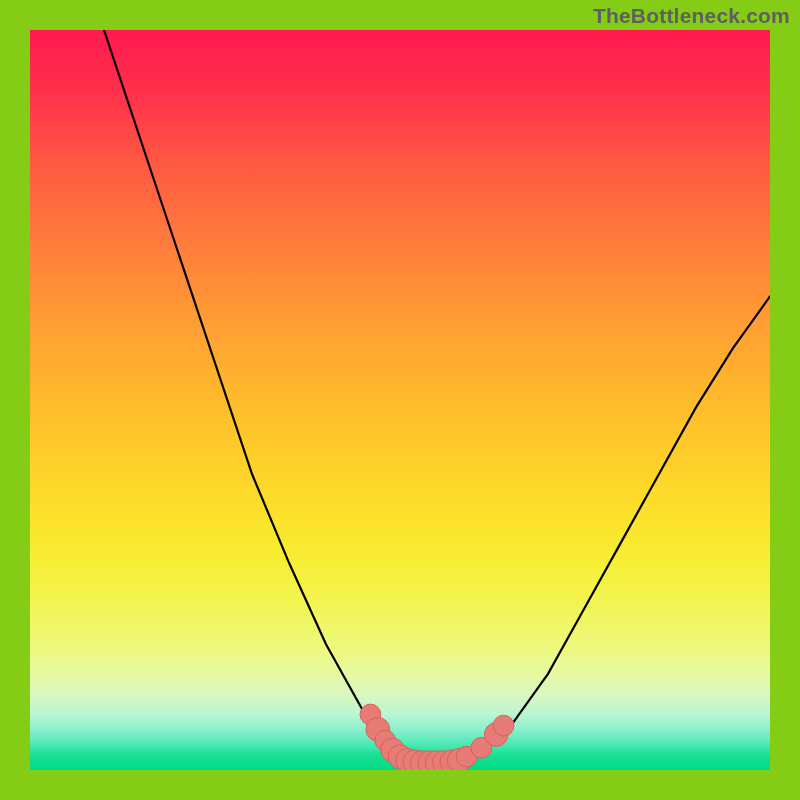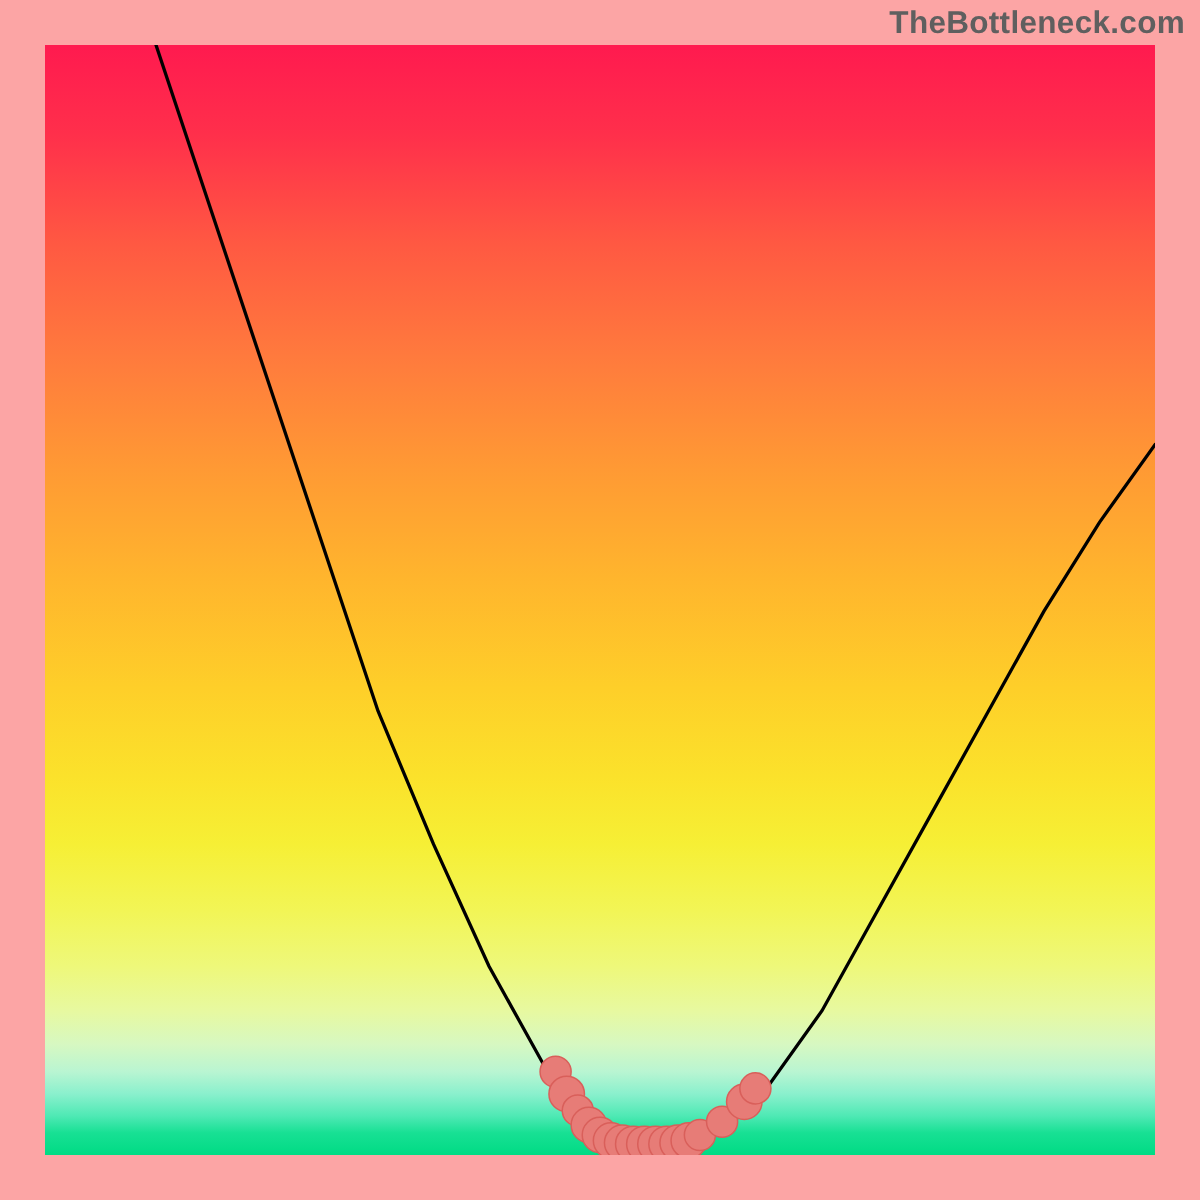--- a/index.html
+++ b/index.html
@@ -10,21 +10,21 @@
     background: #000;
     overflow: hidden;
     font-family: Arial, Helvetica, sans-serif;
   }
   .frame {
     position: absolute;
     left: 0;
     top: 0;
     width: 800px;
     height: 800px;
-    background: #fca5a5;
+    background: #84cc16;
   }
   .plot-area {
     position: absolute;
     left: 30px;
     top: 30px;
     width: 740px;
     height: 740px;
     overflow: hidden;
   }
   .gradient {

